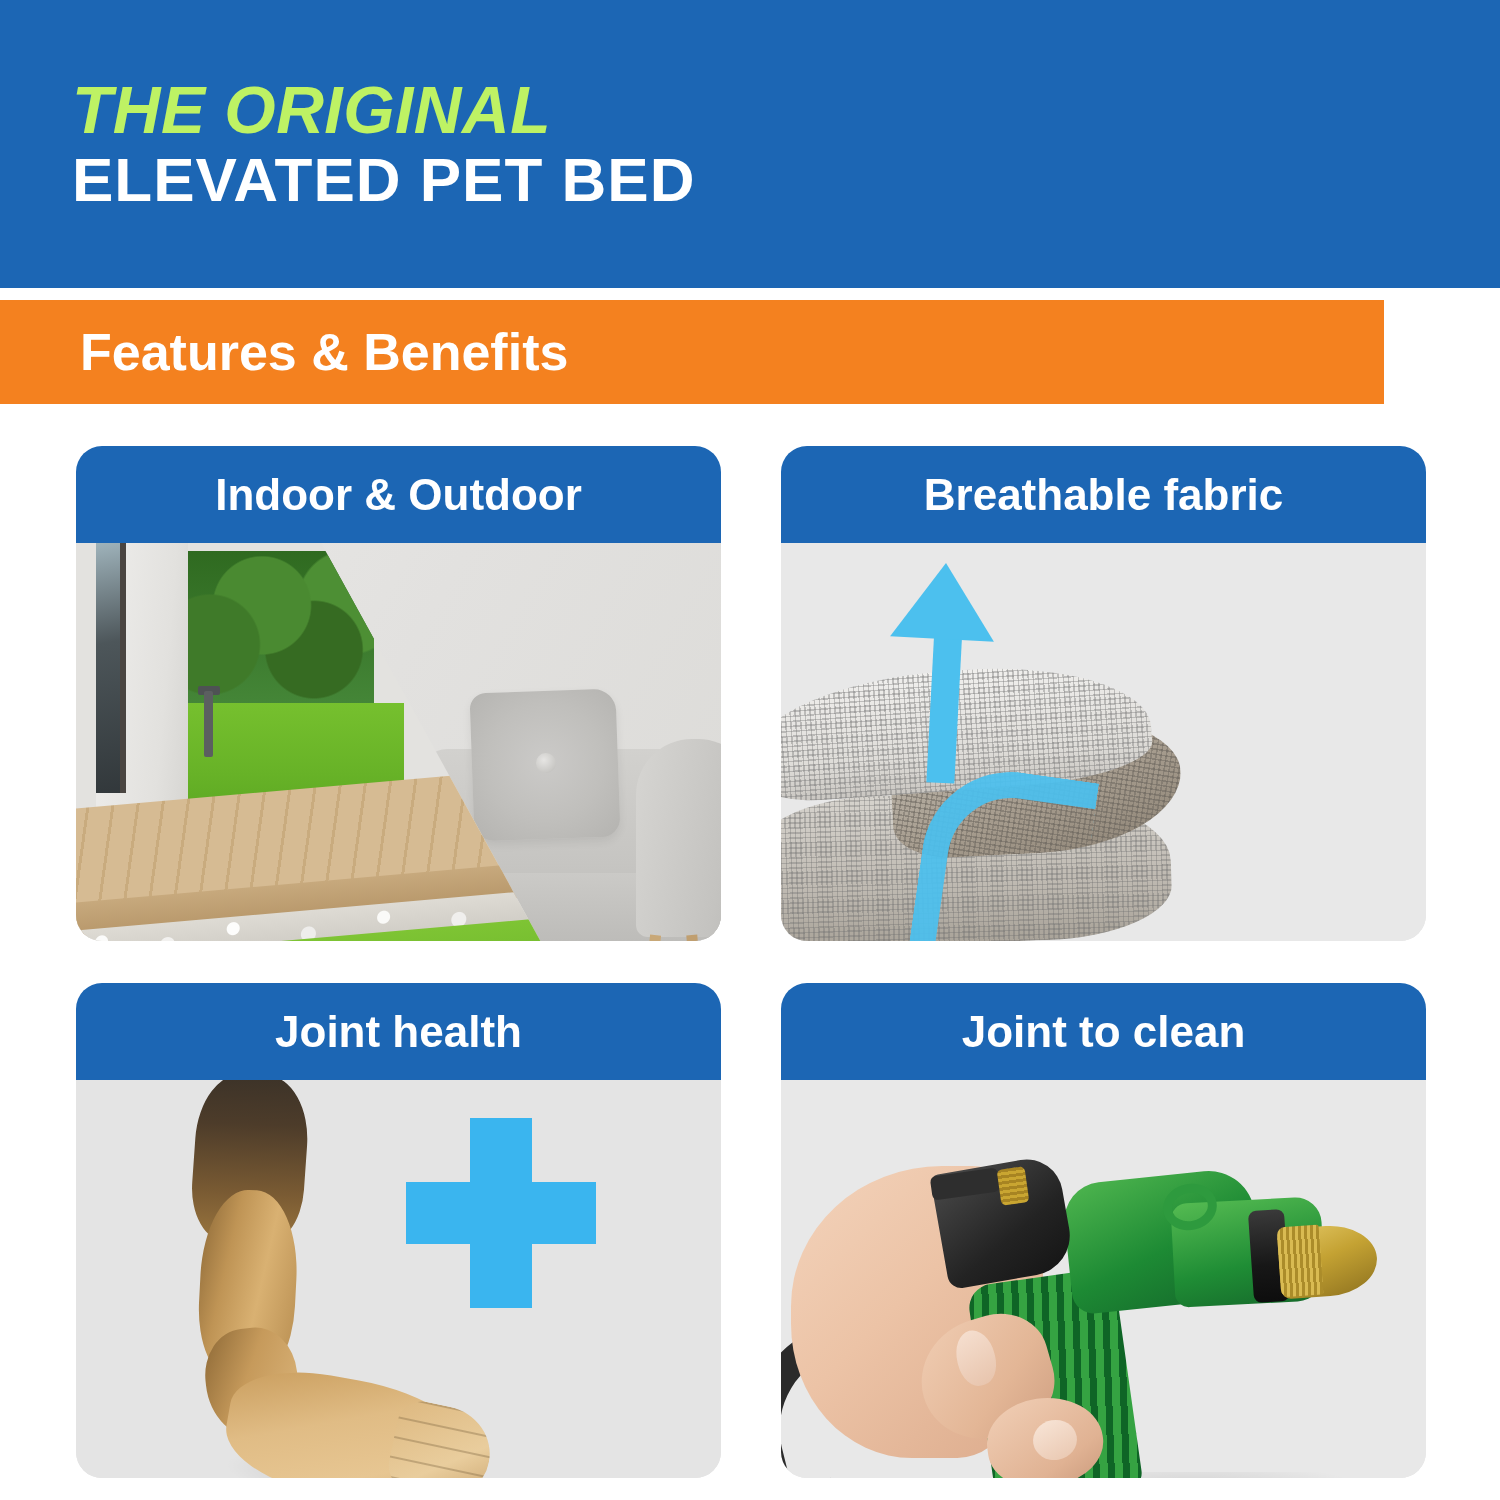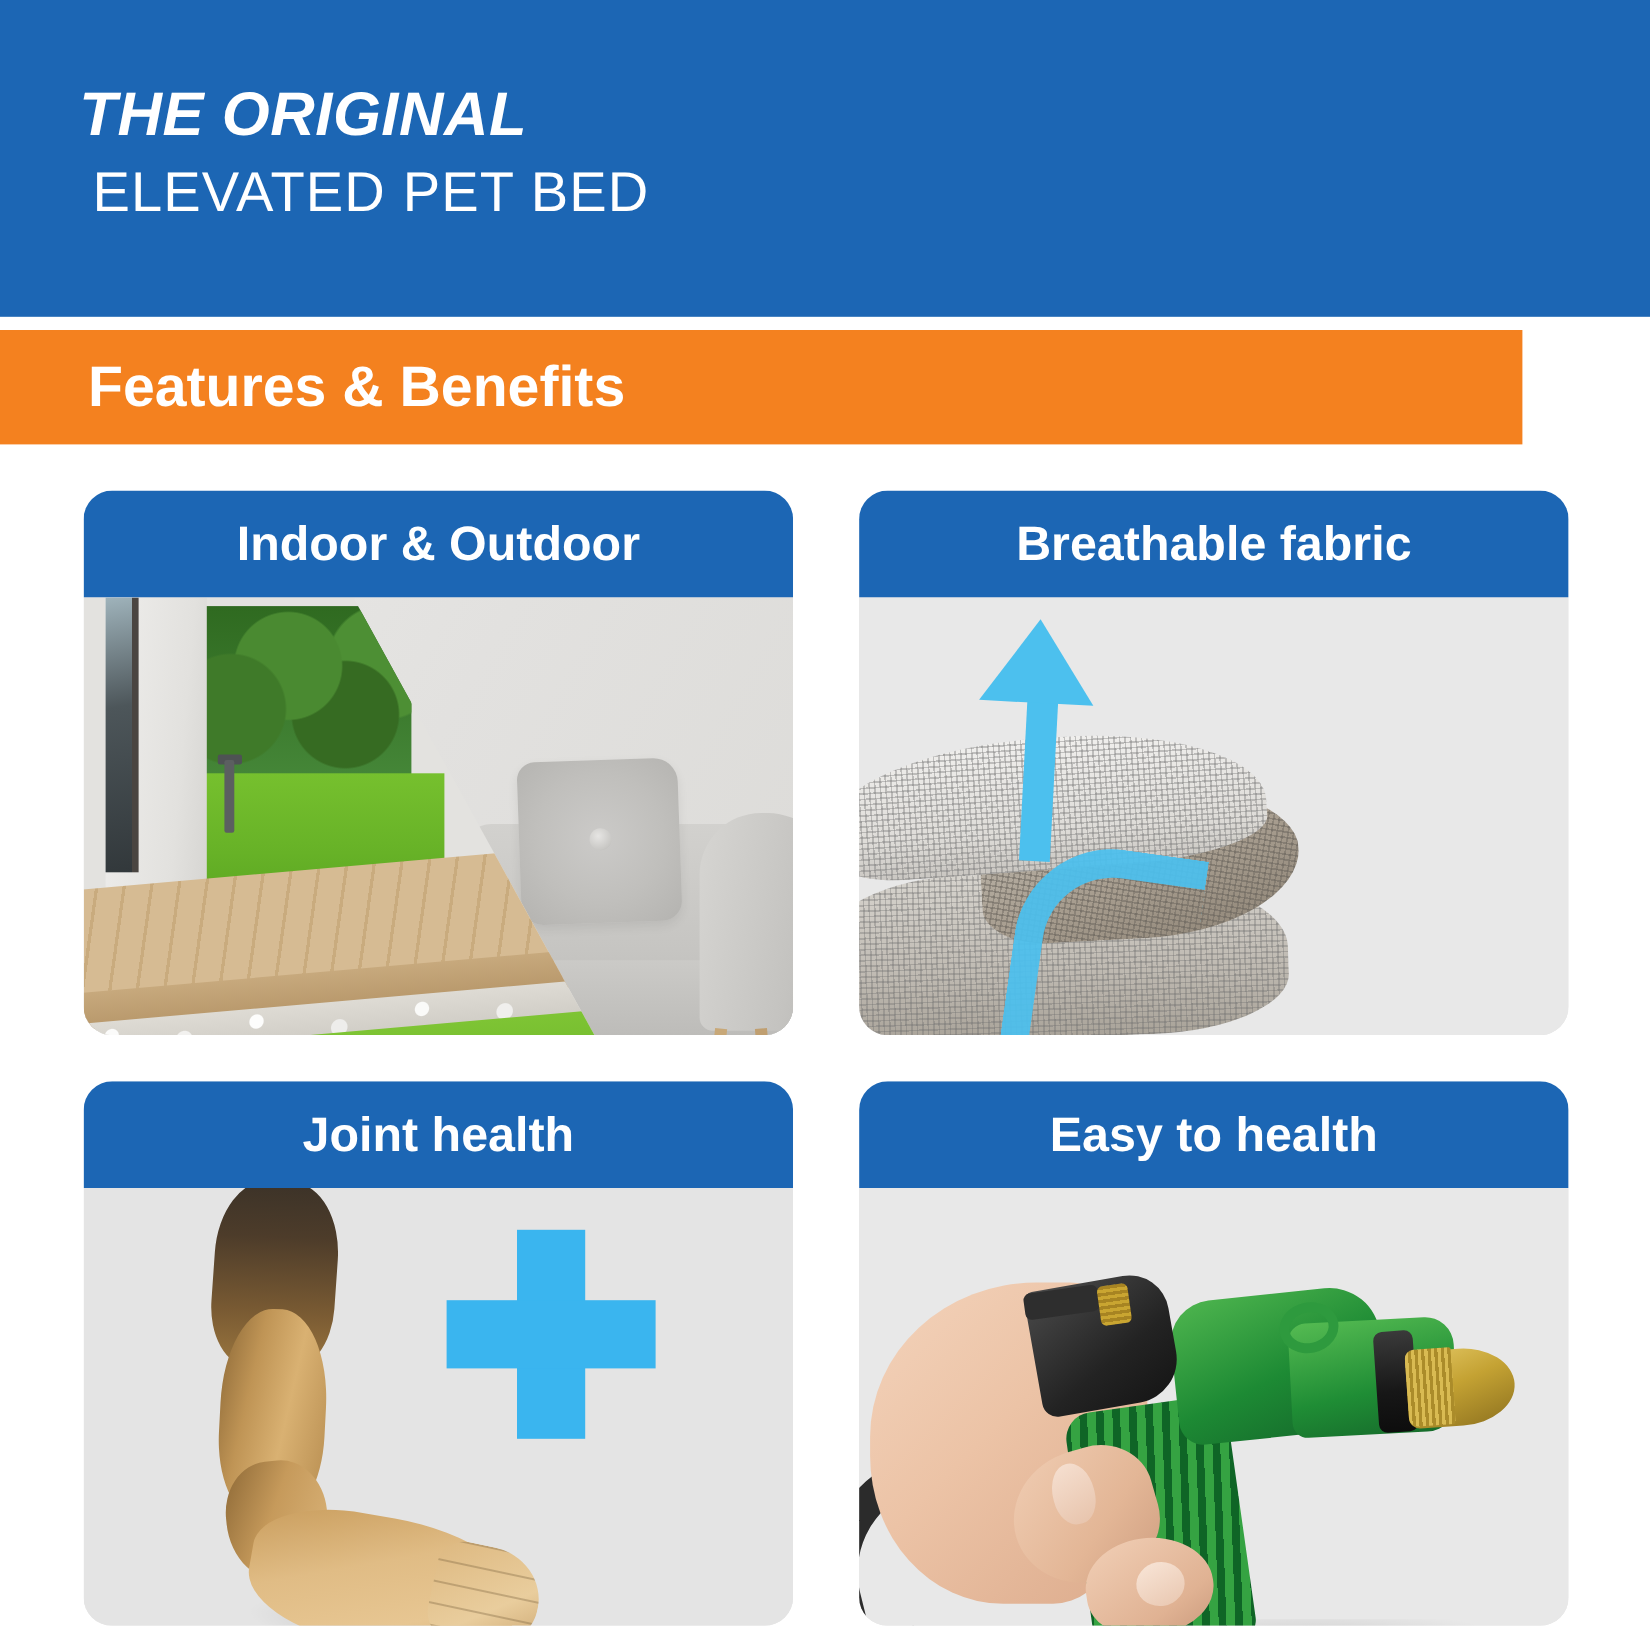--- a/index.html
+++ b/index.html
@@ -28,36 +28,36 @@
     width: 1500px;
     height: 288px;
     background: #1c66b4;
     box-sizing: border-box;
     padding: 0 0 0 72px;
     display: flex;
     flex-direction: column;
     justify-content: center;
   }
   .hero-line1 {
-    color: #ffffff;
-    font-size: 56px;
+    color: #bef264;
+    font-size: 66px;
     font-weight: bold;
     font-style: italic;
     letter-spacing: 0.5px;
     line-height: 1.02;
     margin: 0 0 4px 0;
     white-space: nowrap;
   }
   .hero-line2 {
     color: #ffffff;
-    font-size: 51px;
-    font-weight: normal;
+    font-size: 62px;
+    font-weight: bold;
     letter-spacing: 1px;
     line-height: 1.02;
-    margin: 12px;
+    margin: 0;
     white-space: nowrap;
   }
 
   
   .section-band {
     position: absolute;
     left: 0;
     top: 300px;
     width: 1384px;
     height: 104px;
@@ -525,21 +525,21 @@
           <div class="jh-paw"></div>
           <div class="jh-toes"></div>
           <div class="jh-cross-v"></div>
           <div class="jh-cross-h"></div>
         </div>
       </div>
     </div>
 
     <div class="card">
       <div class="card-header">
-        <span class="card-title">Easy to health</span>
+        <span class="card-title">Joint to clean</span>
       </div>
       <div class="card-media">
         <div class="ec-scene">
           <div class="ec-shadow"></div>
           <div class="ec-hose"></div>
           <div class="ec-palm"></div>
           <div class="ec-grip"></div>
           <div class="ec-body"></div>
           <div class="ec-neck"></div>
           <div class="ec-hook-hole"></div>

